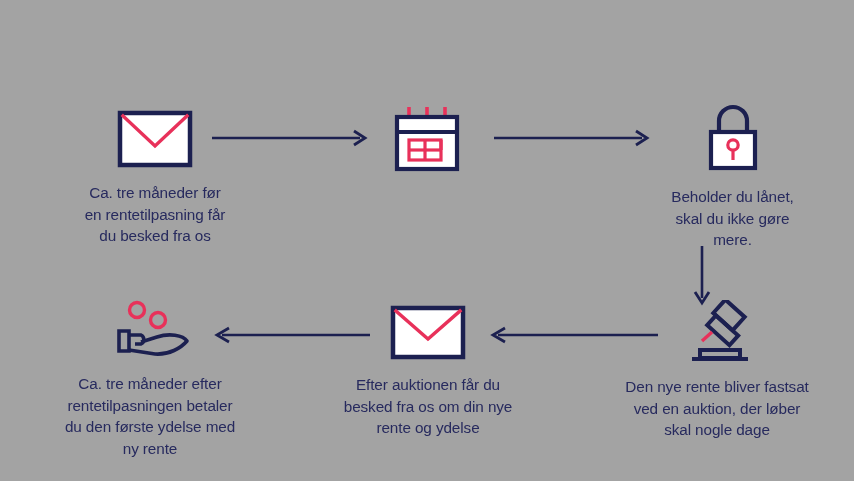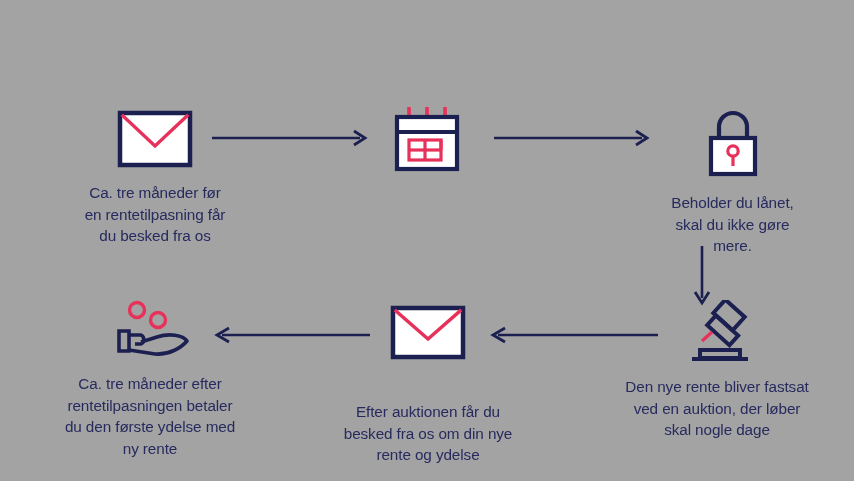--- a/index.html
+++ b/index.html
@@ -36,23 +36,23 @@
     white-space: pre-line;
     letter-spacing: -0.1px;
   }
   .connector {
     position: absolute;
     line-height: 0;
   }
   
   #step-notice   { left: 35px;  top: 110px; width: 240px; }
   #step-decide   { left: 264px; top: 104px; width: 325px; }
-  #step-keep     { left: 620px; top: 110px; width: 225px; }
+  #step-keep     { left: 620px; top: 104px; width: 225px; }
   #step-auction  { left: 592px; top: 300px; width: 250px; }
-  #step-result   { left: 318px; top: 305px; width: 220px; gap: 27px; }
+  #step-result   { left: 318px; top: 305px; width: 220px; }
   #step-payment  { left: 25px;  top: 297px; width: 250px; justify-content: space-between; }
 
   #arrow-1 { left: 212px; top: 128px; }
   #arrow-2 { left: 494px; top: 128px; }
   #arrow-3 { left: 692px; top: 246px; }
   #arrow-4 { left: 486px; top: 325px; }
   #arrow-5 { left: 210px; top: 325px; }
 </style>
 </head>
 <body>

